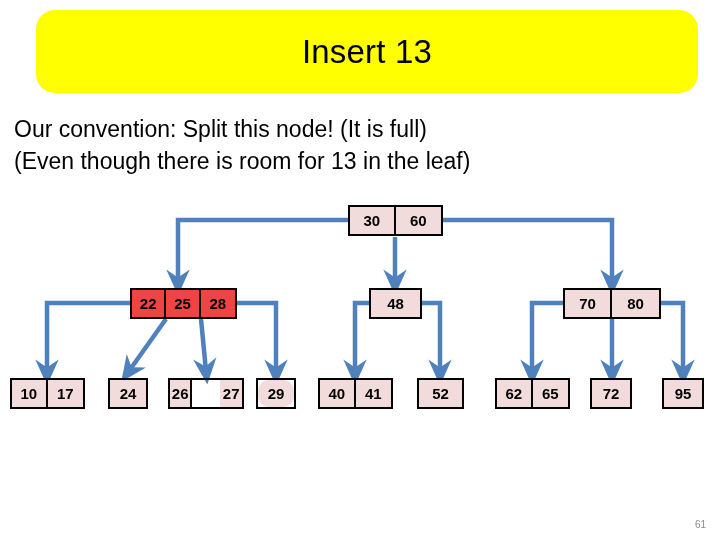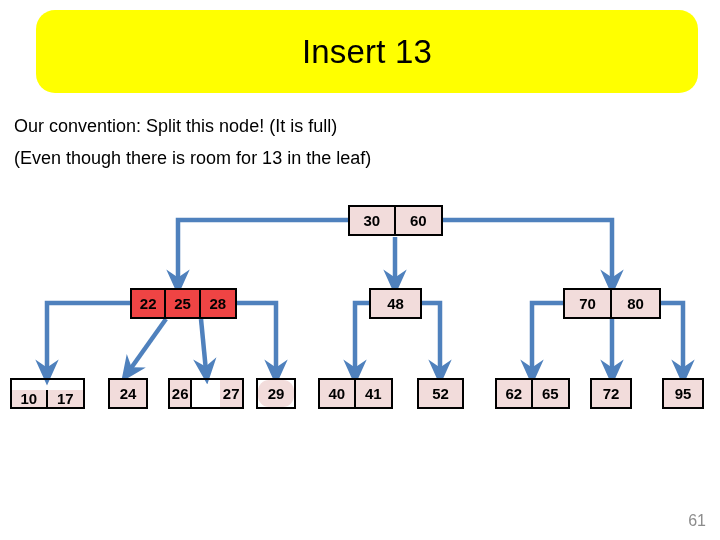--- a/index.html
+++ b/index.html
@@ -40,21 +40,21 @@
     color: #000000;
     font-weight: 400;
     letter-spacing: 0.2px;
     line-height: 1;
   }
 
   
   .body-line {
     position: absolute;
     left: 14px;
-    font-size: 18px;
+    font-size: 23px;
     color: #000000;
     white-space: nowrap;
   }
   .body-line-1 { top: 116px; }
   .body-line-2 { top: 148px; }
 
   
   #tree-canvas {
     position: absolute;
     left: 0;
@@ -88,21 +88,21 @@
 
   .node.highlight .cell {
     background: #ef4444;
   }
 
   
   .page-number {
     position: absolute;
     right: 14px;
     bottom: 10px;
-    font-size: 16px;
+    font-size: 10px;
     color: #8c8c8c;
   }
 </style>
 </head>
 <body>
 
 <div id="slide">
 
   <div class="title-banner">
     <div class="title-text">Insert 13</div>
@@ -155,21 +155,21 @@
         <div class="cell" style="width: 35px;">25</div>
         <div class="cell" style="width: 35px;">28</div>
       </div>
       <div class="node" style="left: 369px; top: 288px; width: 53px;">
         <div class="cell" style="width: 53px;">48</div>
       </div>
       <div class="node" style="left: 563px; top: 288px; width: 98px;">
         <div class="cell" style="width: 49px;">70</div>
         <div class="cell" style="width: 49px;">80</div>
       </div>
-      <div class="node" style="left: 10px; top: 378px; width: 75px; align-items: flex-end;">
+      <div class="node" style="left: 10px; top: 378px; width: 75px;">
         <div class="cell" style="width: 37px;">10</div>
         <div class="cell" style="width: 37px;">17</div>
       </div>
       <div class="node" style="left: 108px; top: 378px; width: 40px;">
         <div class="cell" style="width: 40px;">24</div>
       </div>
       <div class="node" style="left: 168px; top: 378px; width: 76px; gap: 28px;">
         <div class="cell" style="width: 37px;">26</div>
         <div class="cell" style="width: 37px;">27</div>
       </div>

